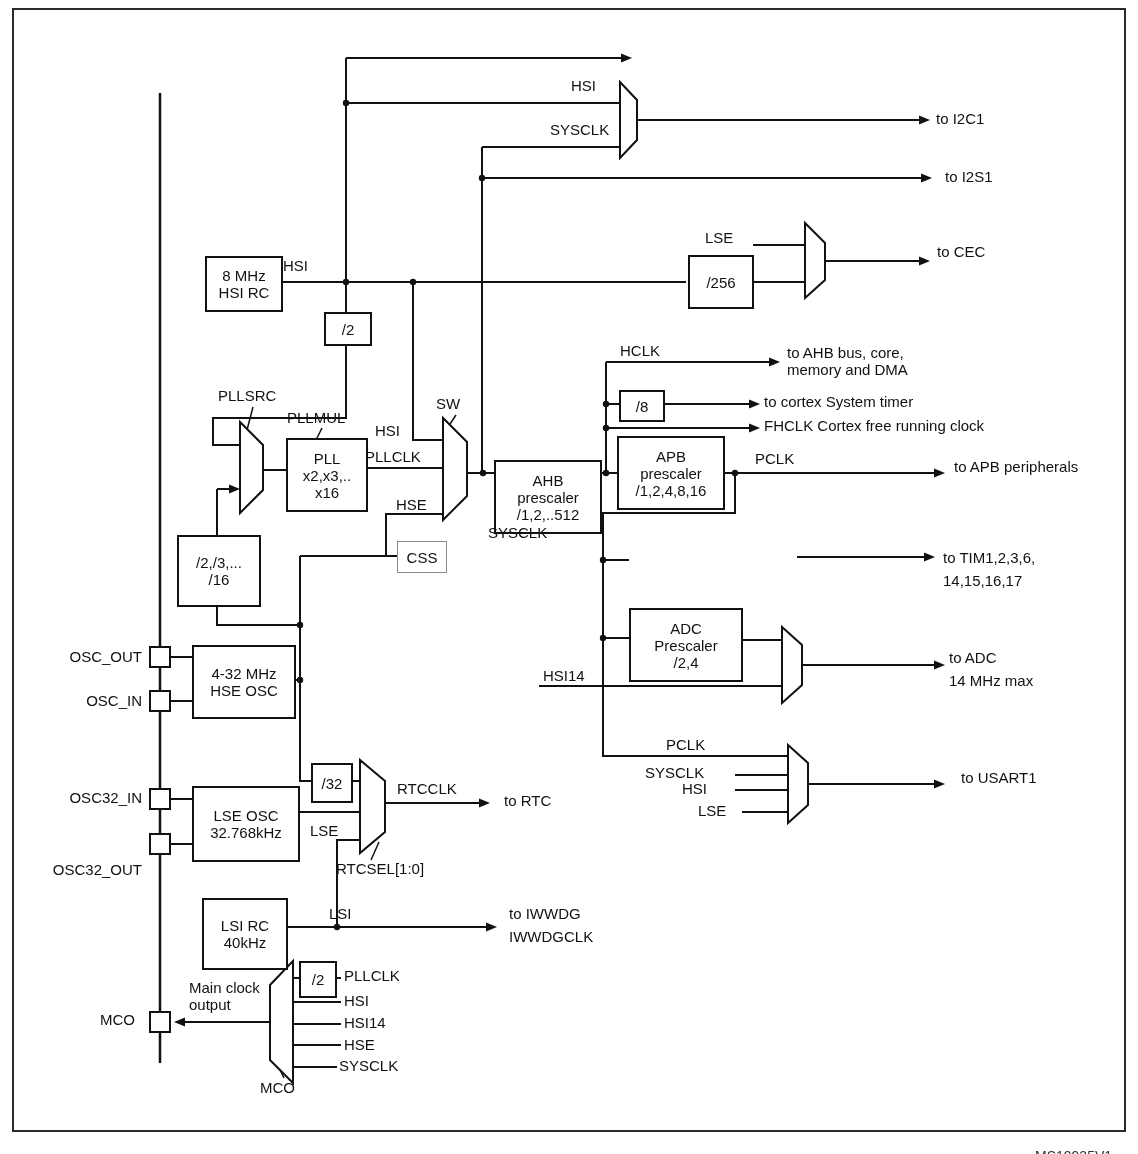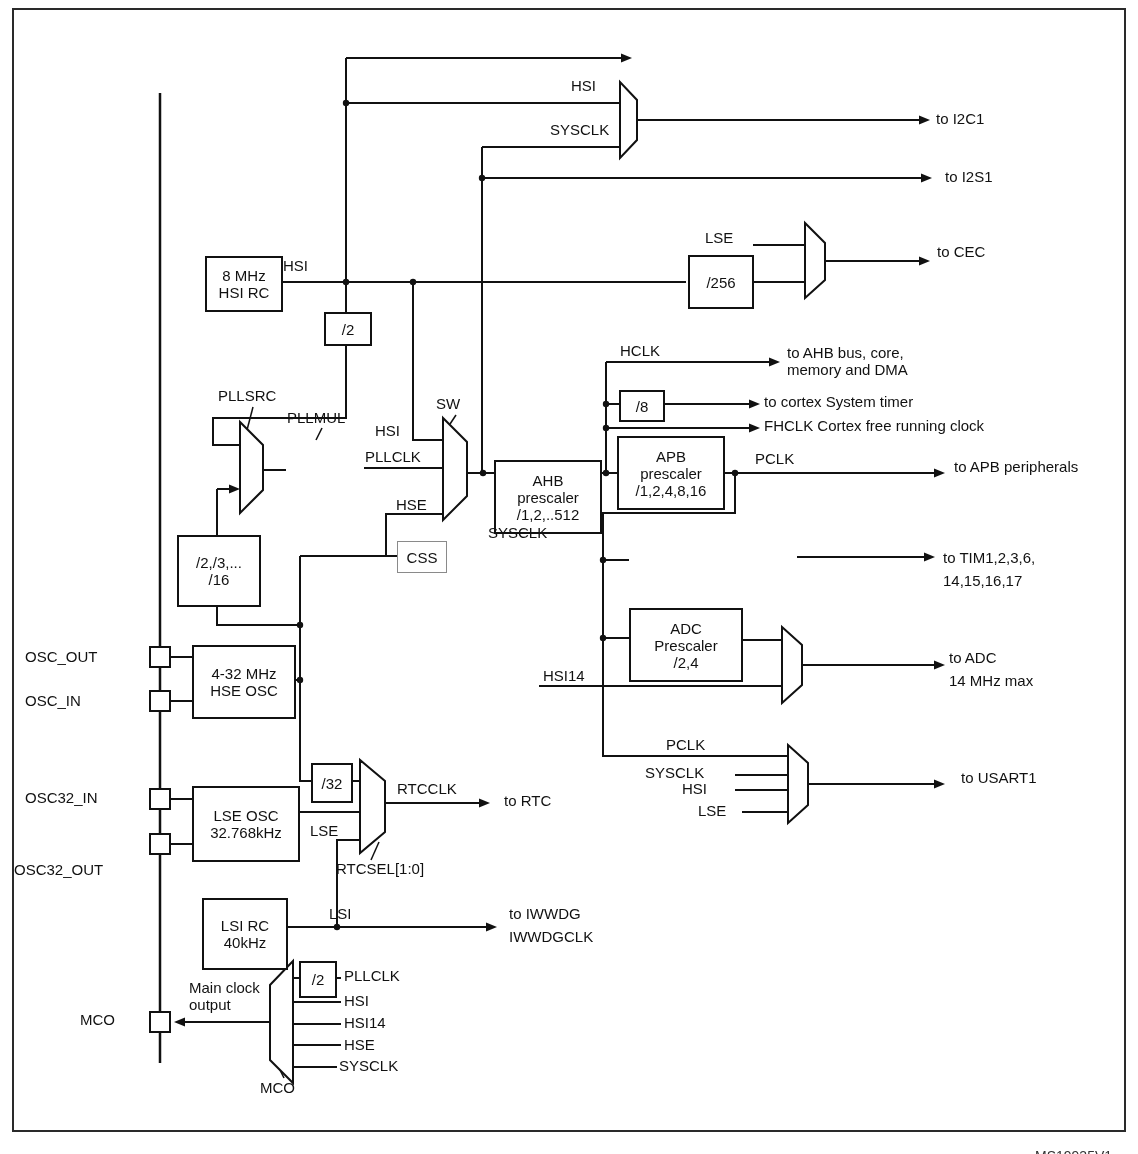--- a/index.html
+++ b/index.html
@@ -5,21 +5,21 @@
   html,body{margin:0;padding:0;background:#fff;}
   #stage{position:relative;width:1138px;height:1154px;background:#fff;
          font-family:"Liberation Sans",sans-serif;color:#111;overflow:hidden;}
   #frame{position:absolute;left:12px;top:8px;width:1110px;height:1120px;border:2px solid #2a2a2a;}
   svg.wires{position:absolute;left:0;top:0;}
   .box{position:absolute;border:2px solid #111;background:#fff;display:flex;flex-direction:column;
        align-items:center;justify-content:center;text-align:center;font-size:15px;line-height:17px;
        white-space:nowrap;}
   .box.thin{border:1.5px solid #8a8a8a;}
   .lbl{position:absolute;font-size:15px;line-height:17px;white-space:nowrap;}
-  .lbl.r{}
+  .lbl.r{text-align:right;}
   .lines2 div{line-height:17px;}
   .wide2 div{line-height:23px;}
   .code{font-size:14px;color:#333;margin-top:44px;}
 </style>
 </head>
 <body>
 
 <div id="stage">
   <div id="frame"></div>
 
@@ -141,20 +141,25 @@
     </g>
   </svg>
 
   <div class="box" style="left:205px;top:256px;width:74px;height:52px">
     <div>8 MHz</div>
     <div>HSI RC</div>
   </div>
   <div class="box" style="left:324px;top:312px;width:44px;height:30px">
     <div>/2</div>
   </div>
+  <div class="box" style="left:286px;top:438px;width:78px;height:70px">
+    <div>PLL</div>
+    <div>x2,x3,..</div>
+    <div>x16</div>
+  </div>
   <div class="box" style="left:177px;top:535px;width:80px;height:68px">
     <div>/2,/3,...</div>
     <div>/16</div>
   </div>
   <div class="box" style="left:192px;top:645px;width:100px;height:70px">
     <div>4-32 MHz</div>
     <div>HSE OSC</div>
   </div>
   <div class="box" style="left:192px;top:786px;width:104px;height:72px">
     <div>LSE OSC</div>

